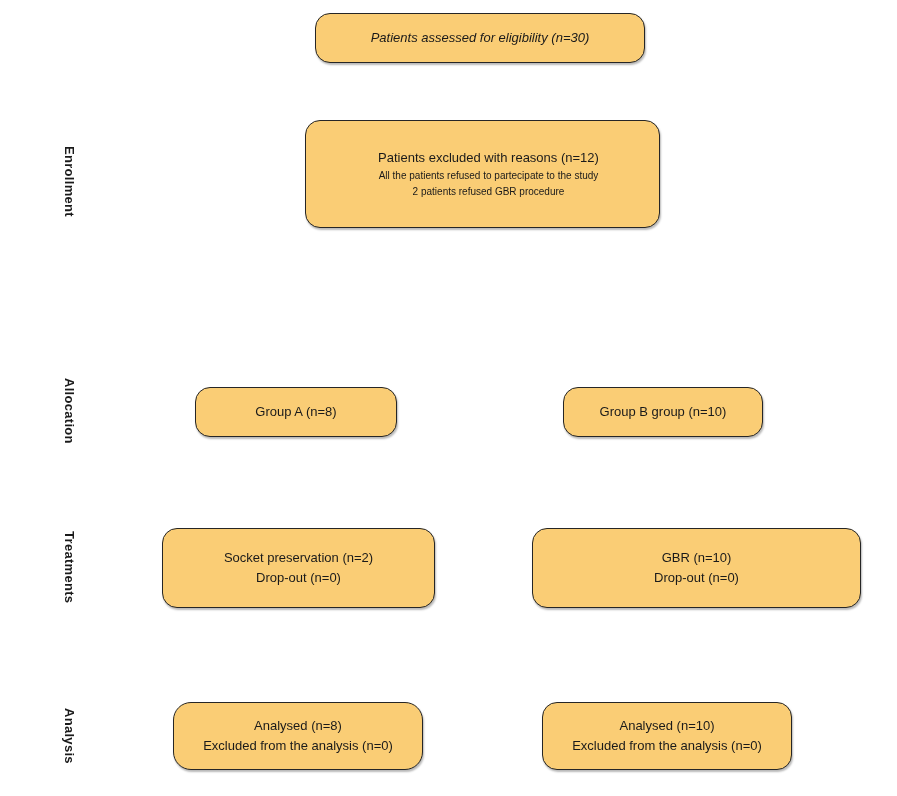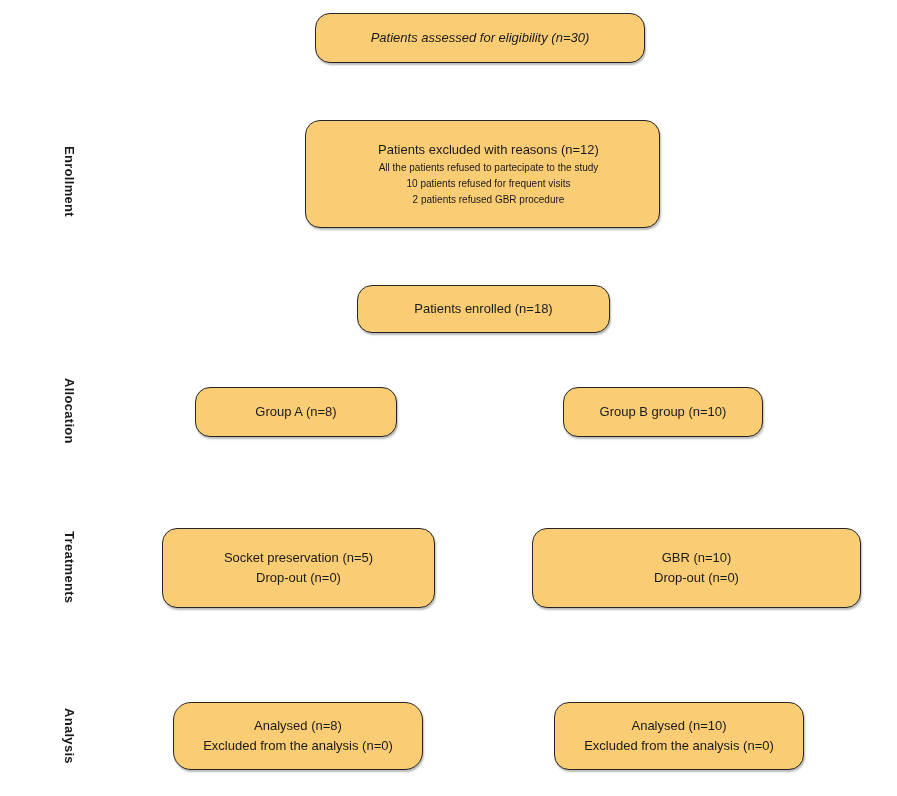--- a/index.html
+++ b/index.html
@@ -57,57 +57,53 @@
   #label-analysis   { top: 698px; height: 76px; }
 
   #box-eligibility  { left: 315px; top: 13px;  width: 330px; height: 50px; font-style: italic; }
   #box-excluded     { left: 305px; top: 120px; width: 355px; height: 108px; padding-left: 20px; }
   #box-enrolled     { left: 357px; top: 285px; width: 253px; height: 48px; }
   #box-group-a      { left: 195px; top: 387px; width: 202px; height: 50px; }
   #box-group-b      { left: 563px; top: 387px; width: 200px; height: 50px; }
   #box-treatment-a  { left: 162px; top: 528px; width: 273px; height: 80px; }
   #box-treatment-b  { left: 532px; top: 528px; width: 329px; height: 80px; }
   #box-analysis-a   { left: 173px; top: 702px; width: 250px; height: 68px; border-radius: 18px; }
-  #box-analysis-b   { left: 554px; top: 702px; width: 250px; height: 68px; justify-content: center; }
+  #box-analysis-b   { left: 542px; top: 702px; width: 250px; height: 68px; justify-content: center; }
 </style>
 </head>
 <body>
 
 <div id="diagram">
 
   <div class="stage-label" id="label-enrollment">Enrollment</div>
   <div class="stage-label" id="label-allocation">Allocation</div>
   <div class="stage-label" id="label-treatments">Treatments</div>
   <div class="stage-label" id="label-analysis">Analysis</div>
 
   <div class="box" id="box-eligibility">
     <div class="line">Patients assessed for eligibility (n=30)</div>
   </div>
 
   <div class="box" id="box-excluded">
     <div class="line">Patients excluded with reasons (n=12)</div>
     <div class="line sub">All the patients refused to partecipate to the study</div>
-    <div class="line sub">10 patients refused for frequent visits</div>
     <div class="line sub">2 patients refused GBR procedure</div>
   </div>
 
-  <div class="box" id="box-enrolled">
-    <div class="line">Patients enrolled (n=18)</div>
-  </div>
 
   <div class="box" id="box-group-a">
     <div class="line">Group A (n=8)</div>
   </div>
 
   <div class="box" id="box-group-b">
     <div class="line">Group B group (n=10)</div>
   </div>
 
   <div class="box" id="box-treatment-a">
-    <div class="line">Socket preservation (n=5)</div>
+    <div class="line">Socket preservation (n=2)</div>
     <div class="line">Drop-out (n=0)</div>
   </div>
 
   <div class="box" id="box-treatment-b">
     <div class="line">GBR (n=10)</div>
     <div class="line">Drop-out (n=0)</div>
   </div>
 
   <div class="box" id="box-analysis-a">
     <div class="line">Analysed (n=8)</div>

